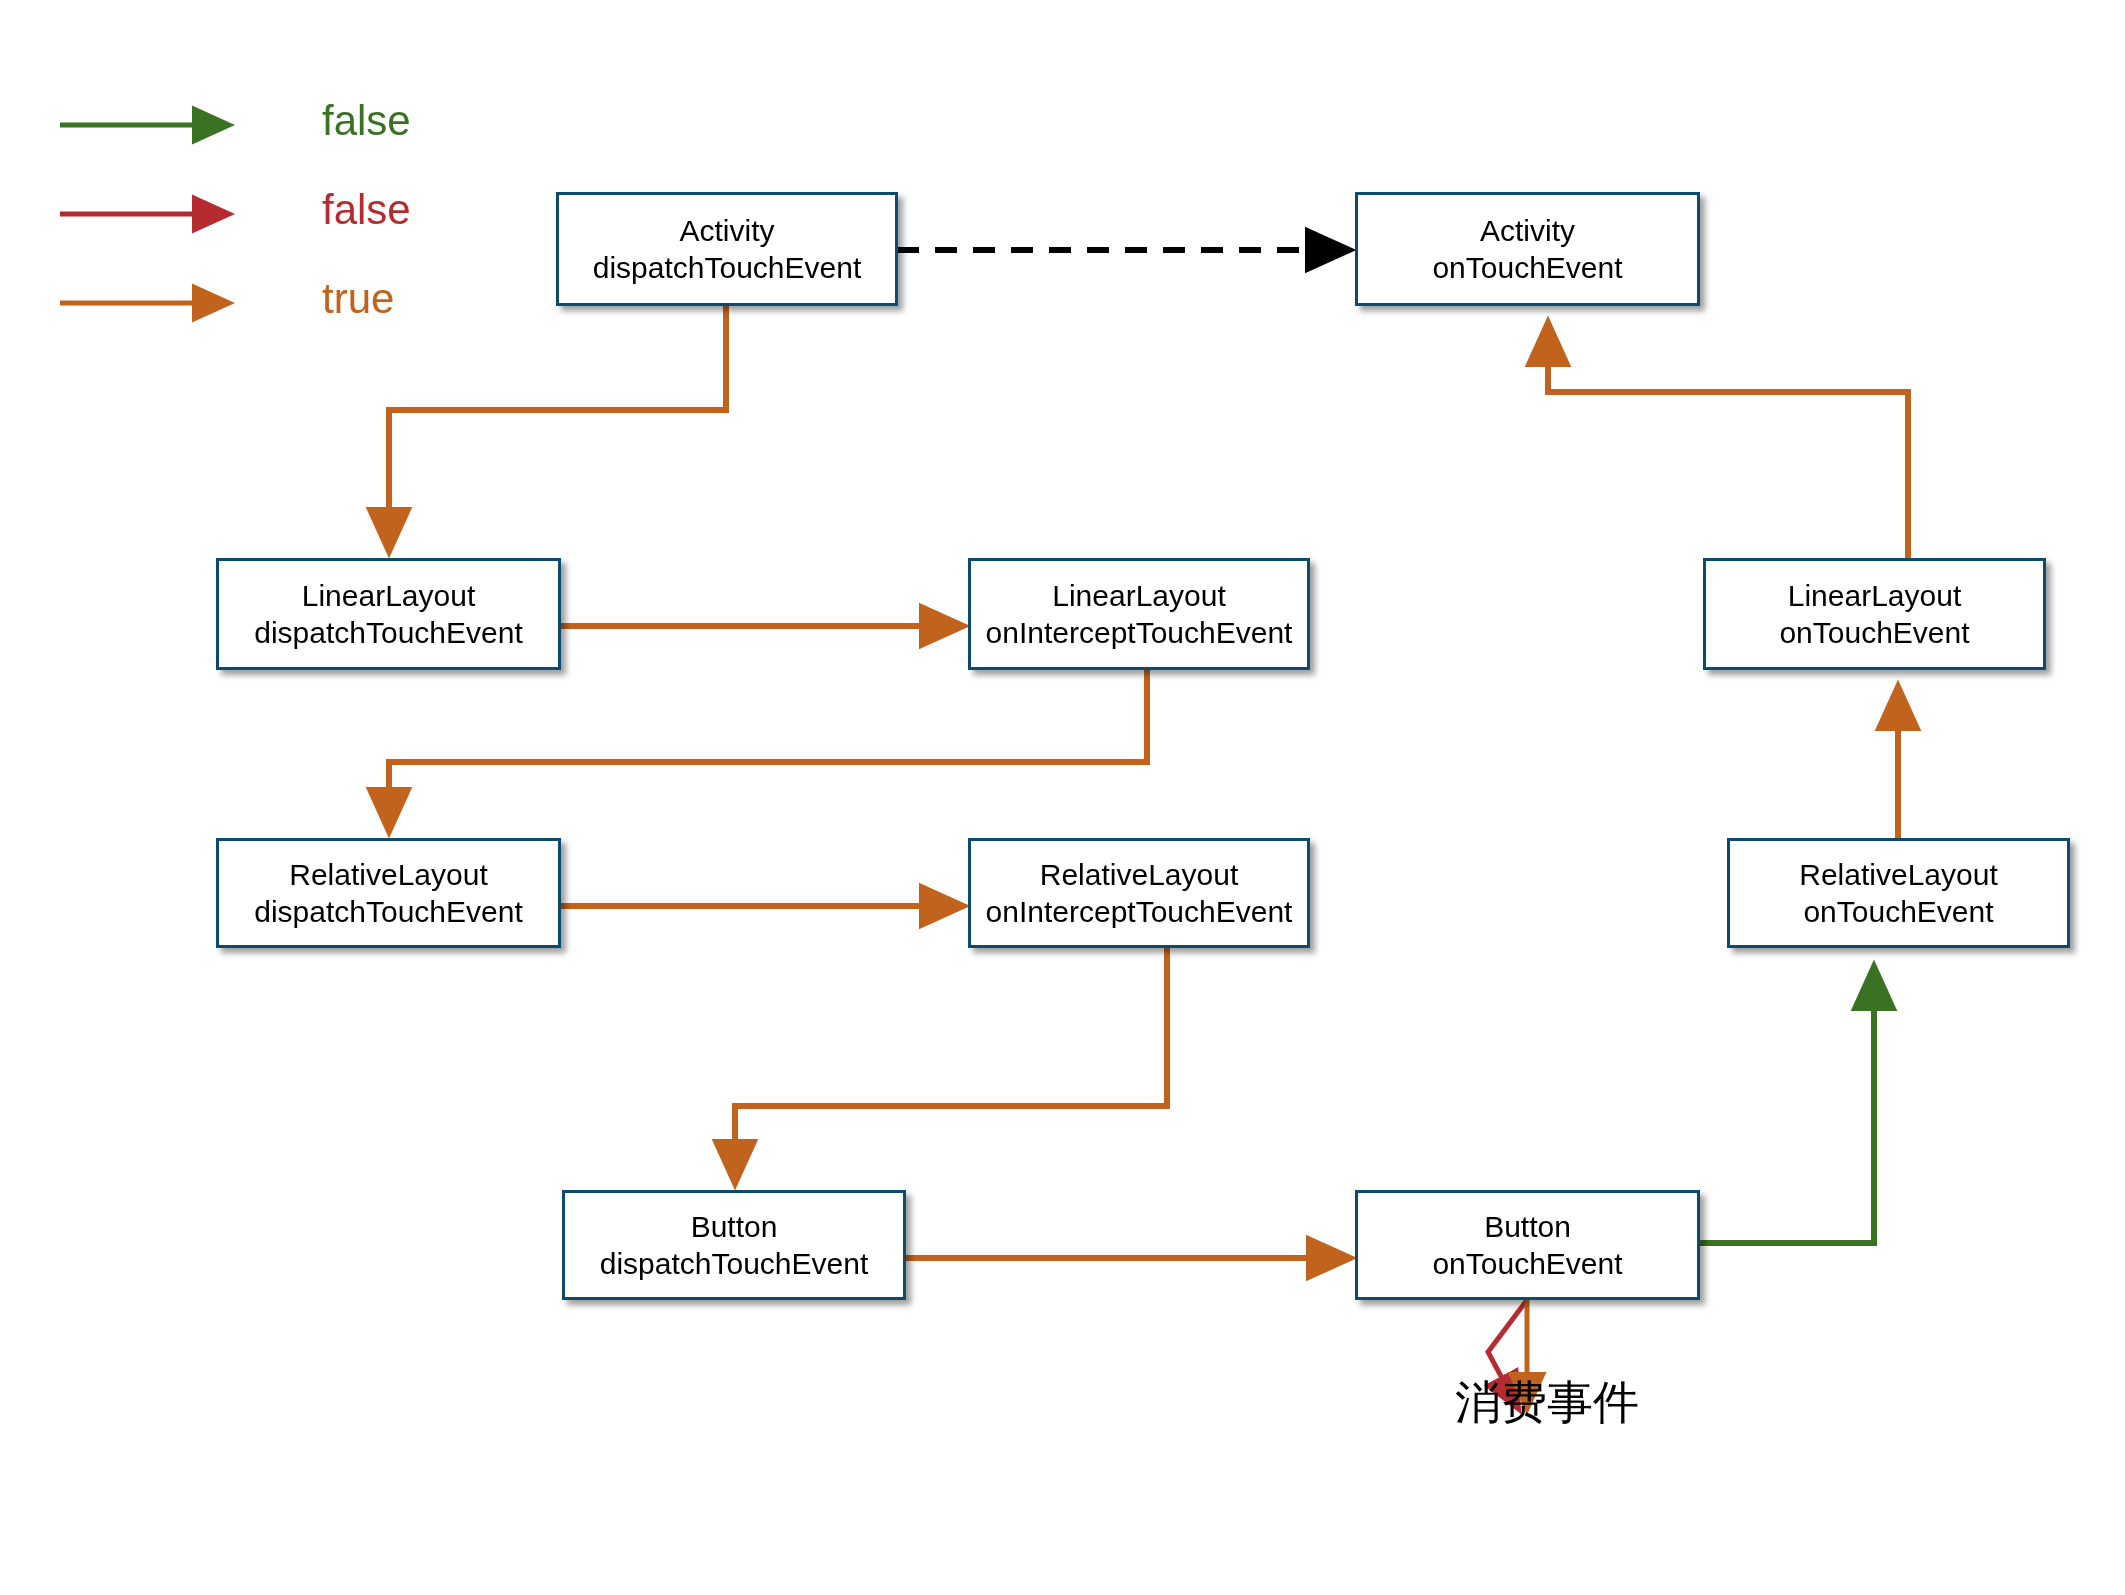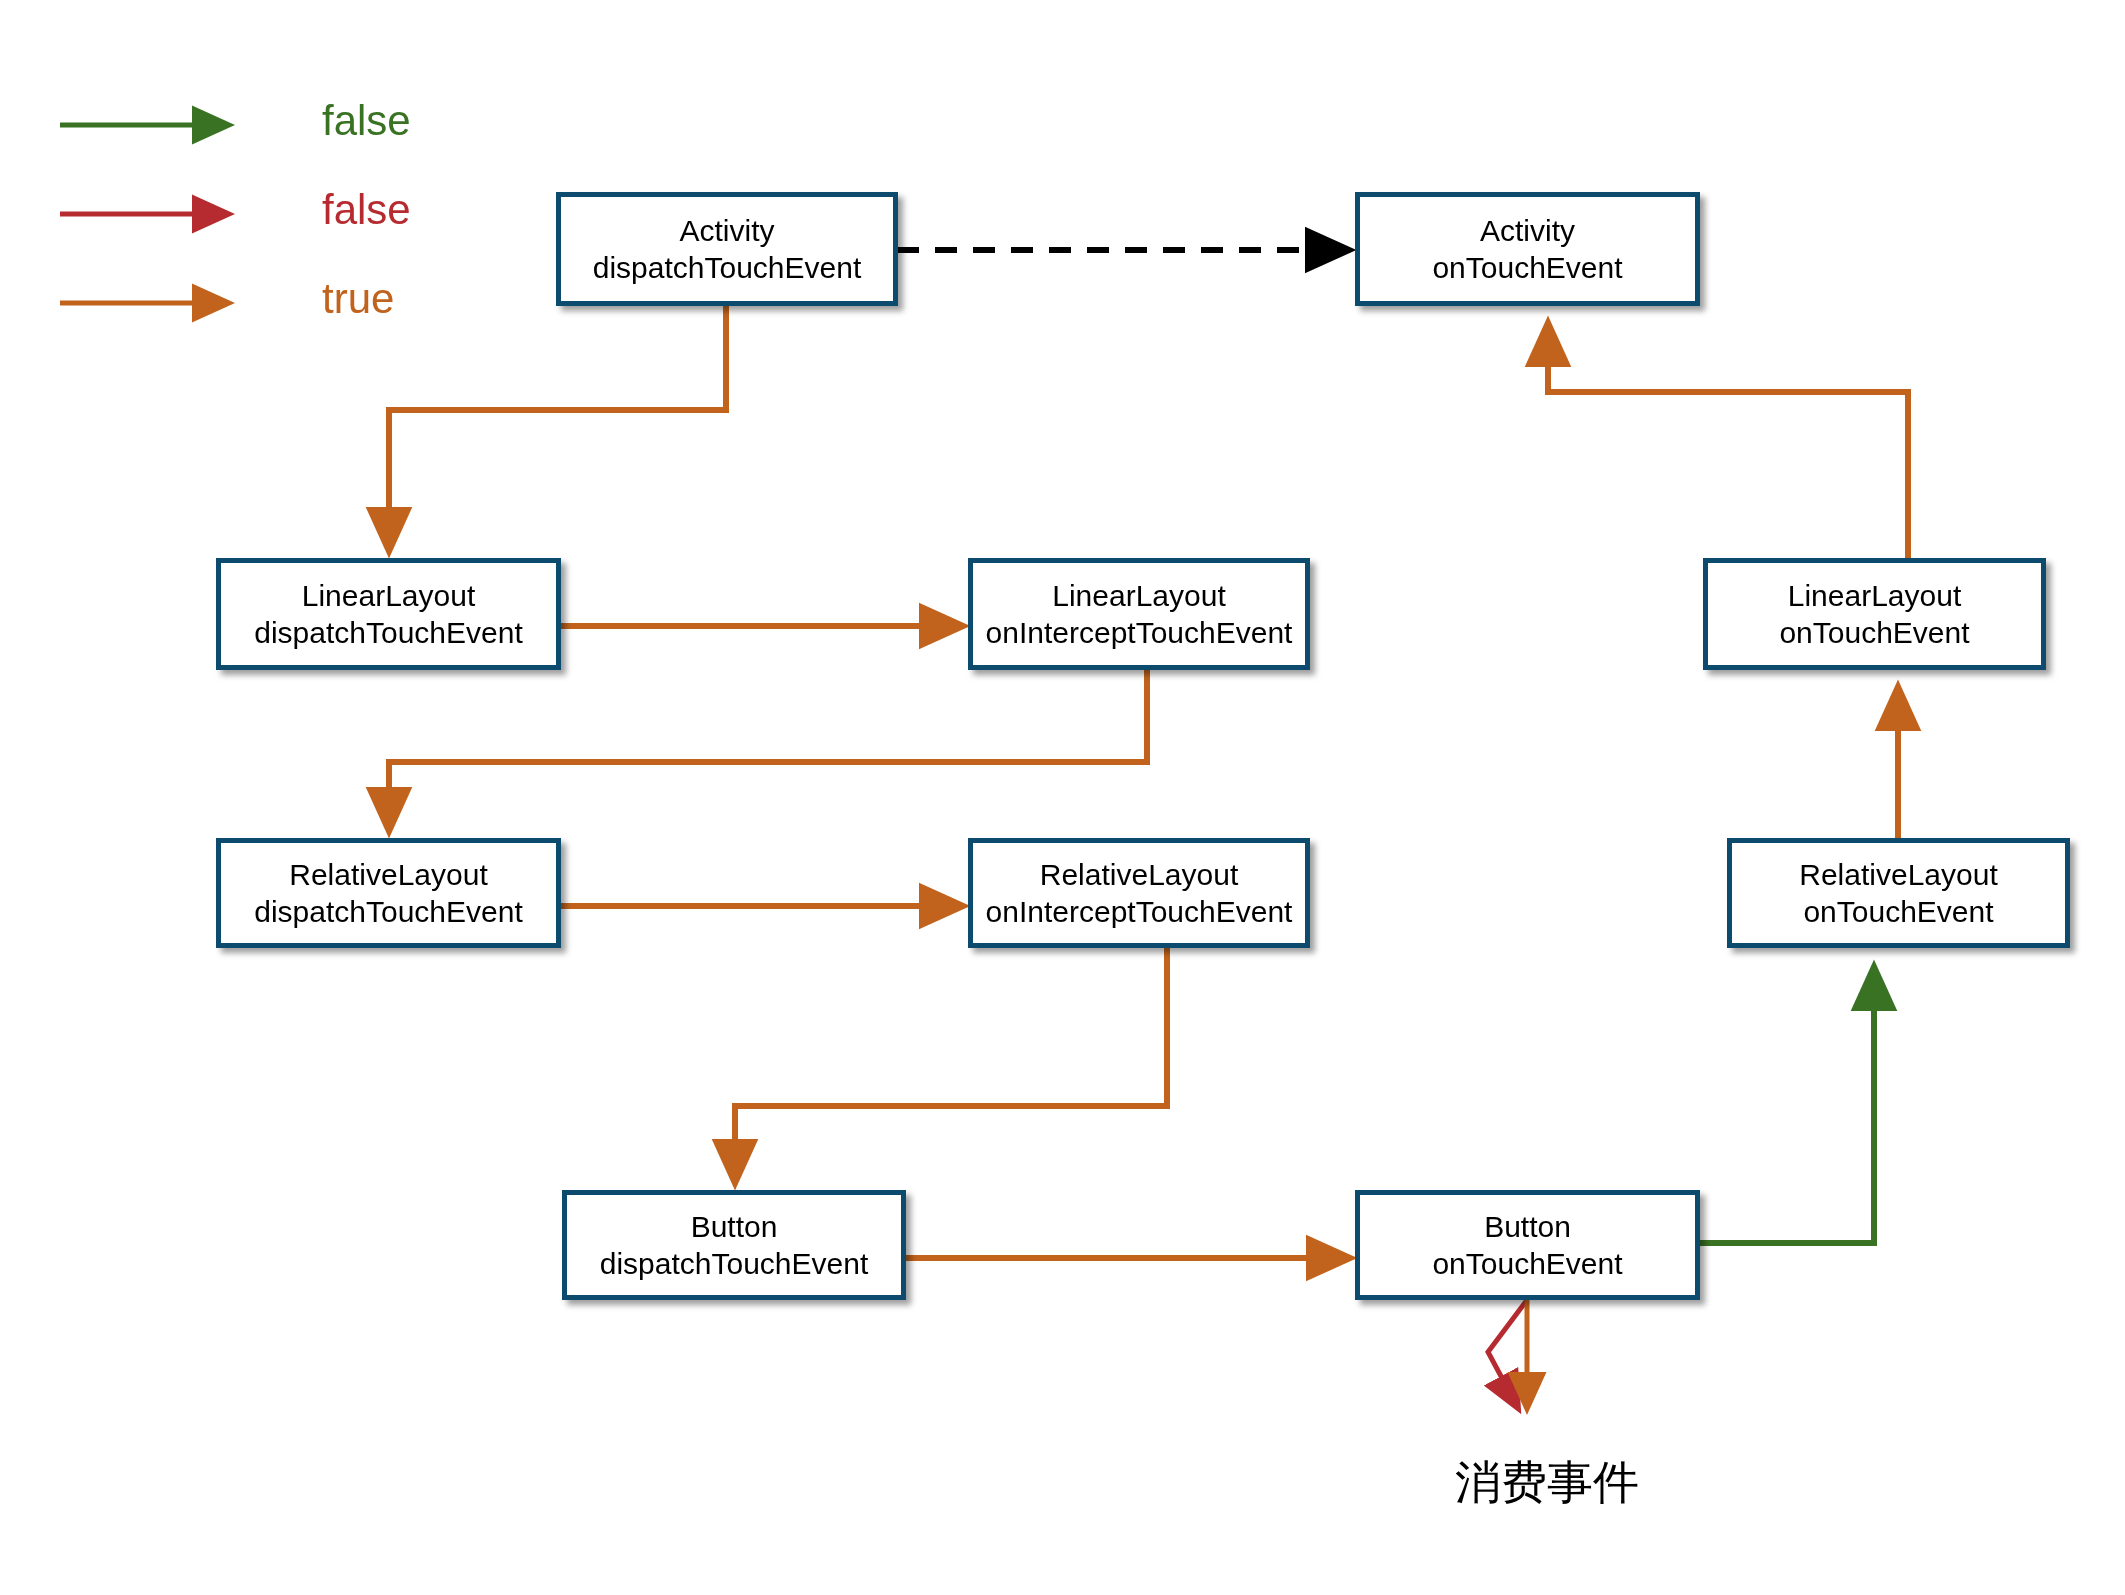--- a/index.html
+++ b/index.html
@@ -23,21 +23,21 @@
     position: absolute;
     top: 0;
     left: 0;
     width: 2125px;
     height: 1595px;
   }
   .node-box {
     position: absolute;
     box-sizing: border-box;
     background: #ffffff;
-    border: 5px solid #0c4a6e;
+    border: 3px solid #0c4a6e;
     box-shadow: 5px 5px 6px rgba(0,0,0,0.38);
     display: flex;
     flex-direction: column;
     align-items: center;
     justify-content: center;
     font-family: "Liberation Sans", sans-serif;
     font-size: 30px;
     line-height: 1.25;
     color: #000000;
     text-align: center;
@@ -157,15 +157,15 @@
   <div class="node-box" style="left:562px; top:1190px; width:344px; height:110px;">
     <span class="ln1">Button</span>
     <span class="ln2">dispatchTouchEvent</span>
   </div>
 
   <div class="node-box" style="left:1355px; top:1190px; width:345px; height:110px;">
     <span class="ln1">Button</span>
     <span class="ln2">onTouchEvent</span>
   </div>
 
-  <div class="cn-label" style="left:1455px; top:1452px;">消费事件</div>
+  <div class="cn-label" style="left:1455px; top:1372px;">消费事件</div>
 
 </div>
 
 </body></html>

